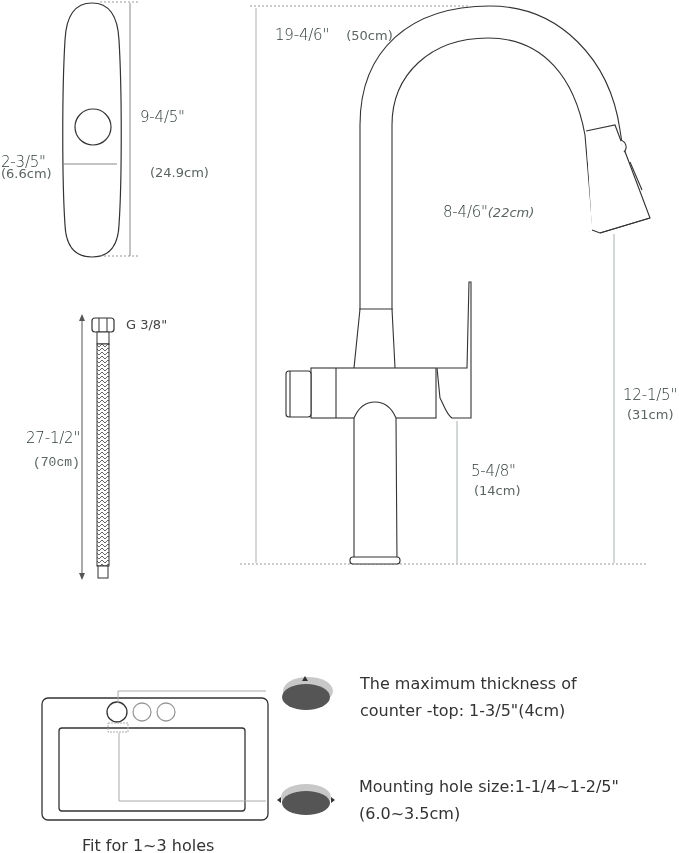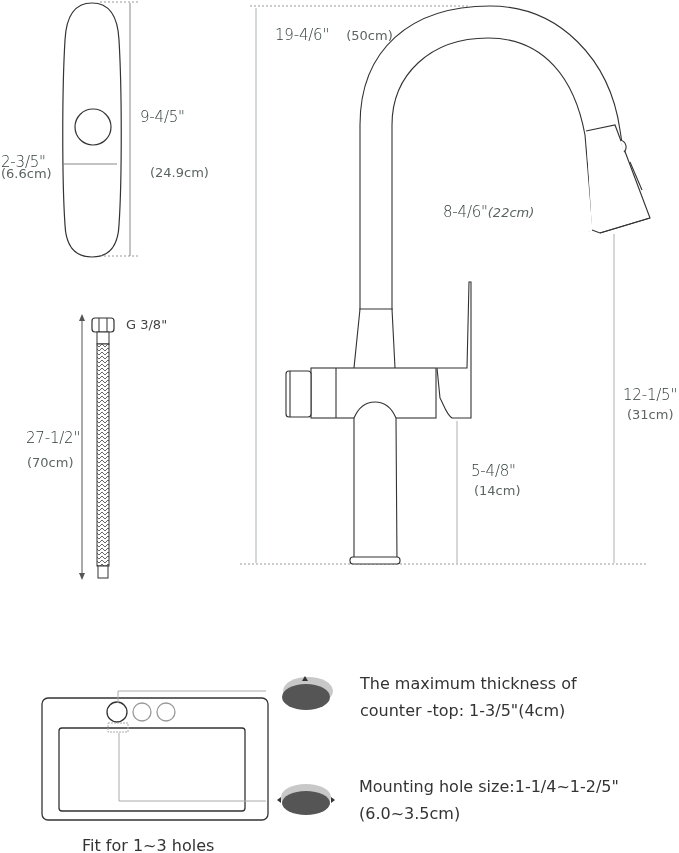--- a/index.html
+++ b/index.html
@@ -91,21 +91,21 @@
   </g>
 </svg>
 
 <div class="lbl" style="left:140px;top:108px;">9-4/5"</div>
 <div class="sub" style="left:150px;top:129px;margin-top:36px;">(24.9cm)</div>
 <div class="lbl" style="left:1px;top:153px;">2-3/5"</div>
 <div class="sub" style="left:1px;top:166px;">(6.6cm)</div>
 
 <div class="sub" style="left:126px;top:317px;color:#444;">G 3/8"</div>
 <div class="lbl" style="left:26px;top:429px;">27-1/2"</div>
-<div class="sub" style="left:27px;top:455px;">(70cm)</div>
+<div class="sub" style="left:33px;top:455px;font-family:Liberation Mono, monospace;">(70cm)</div>
 
 <div style="position:absolute;left:275px;top:25px;white-space:nowrap;">
   <span class="lbl" style="position:static;">19-4/6"</span>
   <span class="sub" style="position:static;margin-left:12px;">(50cm)</span>
 </div>
 <div style="position:absolute;left:443px;top:202px;white-space:nowrap;">
   <span class="lbl" style="position:static;">8-4/6"</span><span class="sub" style="position:static;font-style:italic;">(22cm)</span>
 </div>
 <div class="lbl" style="left:623px;top:386px;">12-1/5"</div>
 <div class="sub" style="left:627px;top:407px;">(31cm)</div>

